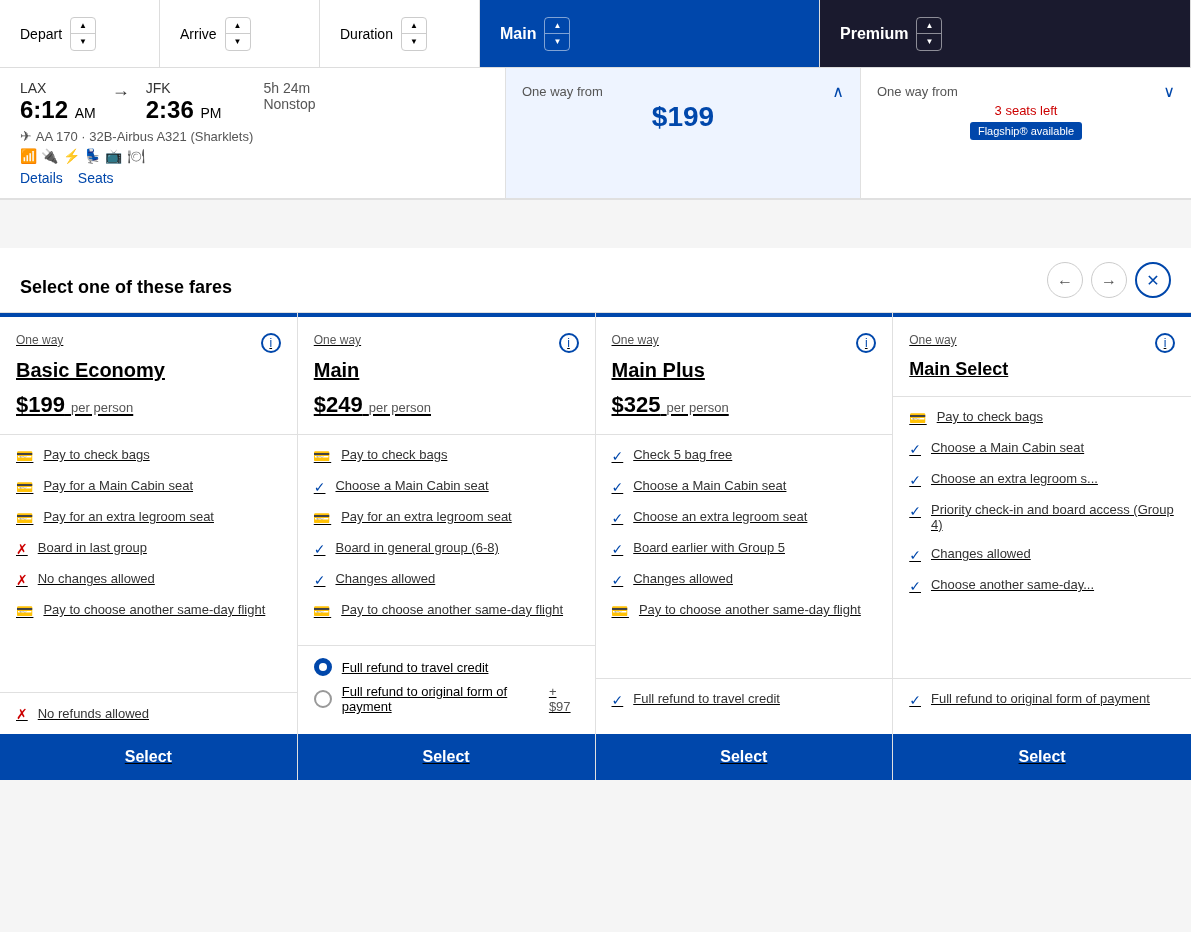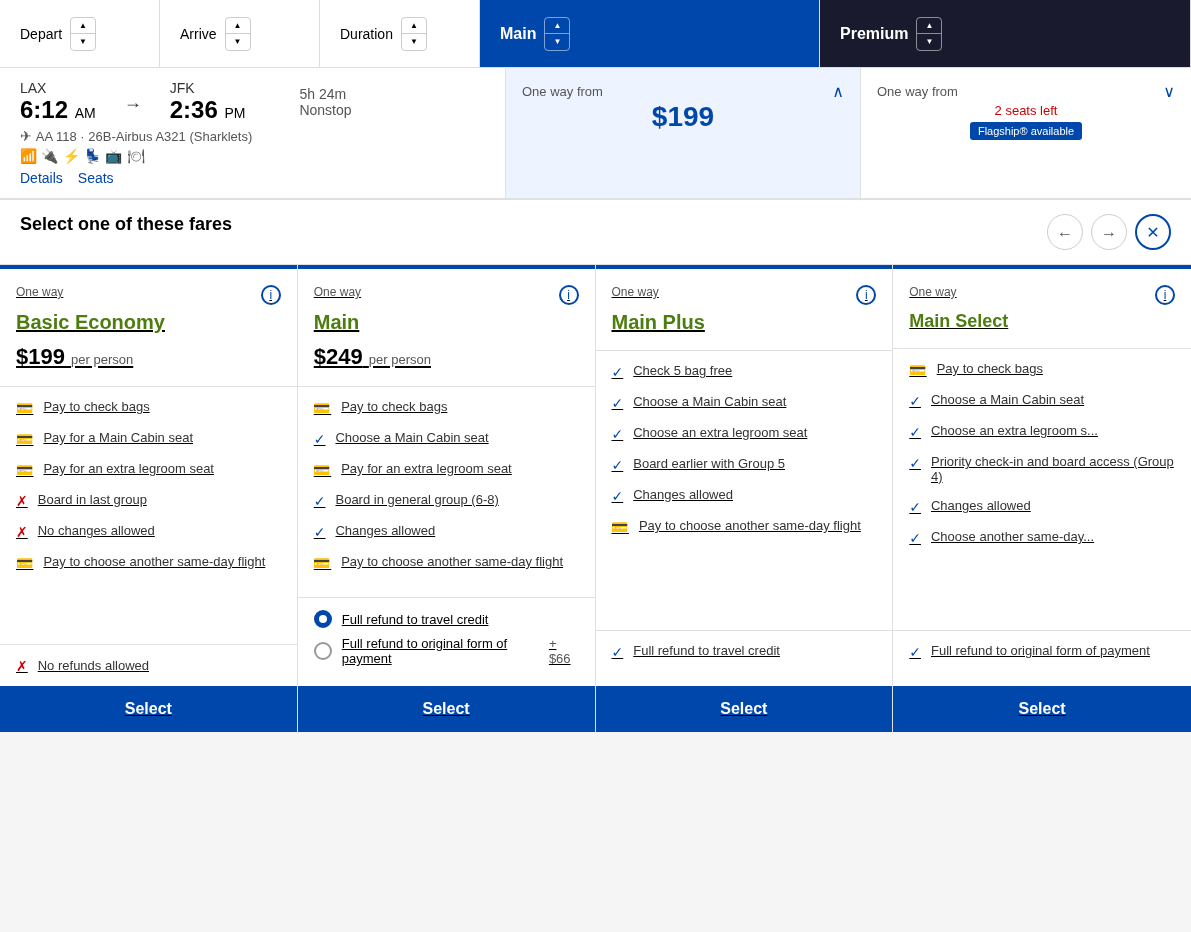--- a/index.html
+++ b/index.html
@@ -71,22 +71,21 @@
     }
     .flight-info {
       flex: 0 0 505px;
       padding: 12px 20px;
       display: flex;
       flex-direction: column;
       justify-content: space-between;
     }
     .flight-times {
       display: flex;
-      align-items: center;
-      gap: 24px;
+      gap: 12px;
       margin-bottom: 4px;
     }
     .airport-code {
       font-size: 14px;
       color: #333;
       font-weight: normal;
     }
     .time-display {
       font-size: 24px;
       font-weight: bold;
@@ -149,25 +148,26 @@
       font-size: 11px;
       padding: 3px 8px;
       border-radius: 3px;
       margin-top: 4px;
     }
     .chevron-up, .chevron-down { font-size: 16px; color: #0047AB; }
 
     
     .select-fares-header {
       display: flex;
-      align-items: flex-start;
+      align-items: flex-end;
       justify-content: space-between;
       padding: 14px 20px;
       background: #fff;
       border-bottom: 1px solid #e0e0e0;
+      margin-top: 48px;
     }
     .select-fares-title { font-size: 18px; font-weight: bold; color: #000; }
     .nav-buttons { display: flex; gap: 8px; align-items: center; }
     .nav-btn {
       width: 36px; height: 36px;
       border: 1px solid #ccc;
       border-radius: 50%;
       background: #fff;
       cursor: pointer;
       display: flex; align-items: center; justify-content: center;
@@ -199,21 +199,21 @@
       display: flex;
       flex-direction: column;
       text-decoration: underline;
     }
     .fare-card:last-child { border-right: none; }
     .fare-card-header {
       padding: 16px;
       border-top: 4px solid #0047AB;
     }
     .fare-card-one-way { font-size: 12px; color: #555; display: flex; justify-content: space-between; }
-    .fare-card-name { font-size: 20px; font-weight: bold; color: #4d7c0f; margin-top: 6px; }
+    .fare-card-name { font-size: 20px; font-weight: bold; color: #000000; margin-top: 6px; }
     .fare-card-price { font-size: 22px; font-weight: bold; color: #000; margin-top: 10px; }
     .fare-card-price-label { font-size: 13px; font-weight: normal; color: #555; }
     .info-icon {
       width: 20px; height: 20px;
       border: 2px solid #0047AB;
       border-radius: 50%;
       display: inline-flex;
       align-items: center;
       justify-content: center;
       font-size: 12px;
@@ -362,21 +362,21 @@
             <span class="time-period">PM</span>
           </div>
         </div>
         <div style="margin-left: 20px;">
           <div class="duration-nonstop">5h 24m</div>
           <div class="duration-nonstop">Nonstop</div>
         </div>
       </div>
       <div class="flight-details-row">
         <span class="plane-icon">✈</span>
-        <span class="flight-number">AA 118 · 26B-Airbus A321 (Sharklets)</span>
+        <span class="flight-number">AA 170 · 32B-Airbus A321 (Sharklets)</span>
       </div>
       <div class="amenity-icons">
         <span class="amenity-icon">📶</span>
         <span class="amenity-icon">🔌</span>
         <span class="amenity-icon">⚡</span>
         <span class="amenity-icon">💺</span>
         <span class="amenity-icon">📺</span>
         <span class="amenity-icon">🍽</span>
       </div>
     </div>
@@ -395,21 +395,21 @@
       <div class="fare-price">$199</div>
     </div>
   </div>
 
   <div class="fare-column premium-col">
     <div>
       <div style="display:flex; justify-content:space-between; align-items:center;">
         <span class="one-way-label">One way from</span>
         <span class="chevron-down">∨</span>
       </div>
-      <div class="seats-left">2 seats left</div>
+      <div class="seats-left">3 seats left</div>
       <div class="flagship-badge">Flagship® available</div>
     </div>
   </div>
 </div>
 
 <div class="select-fares-header">
   <span class="select-fares-title">Select one of these fares</span>
   <div class="nav-buttons">
     <button class="nav-btn">←</button>
     <button class="nav-btn">→</button>
@@ -503,33 +503,37 @@
       </div>
     </div>
     <div class="refund-section">
       <div class="refund-option">
         <div class="radio-filled"></div>
         <span>Full refund to travel credit</span>
       </div>
       <div class="refund-option">
         <div class="radio-empty"></div>
         <span>Full refund to original form of payment</span>
-        <span class="refund-plus">+ $66</span>
+        <span class="refund-plus">+ $97</span>
       </div>
     </div>
     <button class="select-btn">Select</button>
   </div>
 
   <div class="fare-card">
     <div class="fare-card-header">
       <div class="fare-card-one-way">
         <span>One way</span>
         <span class="info-icon">i</span>
       </div>
       <div class="fare-card-name">Main Plus</div>
+      <div class="fare-card-price">
+        <span>$325</span>
+        <span class="fare-card-price-label">per person</span>
+      </div>
     </div>
     <div class="fare-features">
       <div class="feature-item">
         <span class="feat-icon icon-check">✓</span>
         <span>Check 5 bag free</span>
       </div>
       <div class="feature-item">
         <span class="feat-icon icon-check">✓</span>
         <span>Choose a Main Cabin seat</span>
       </div>

